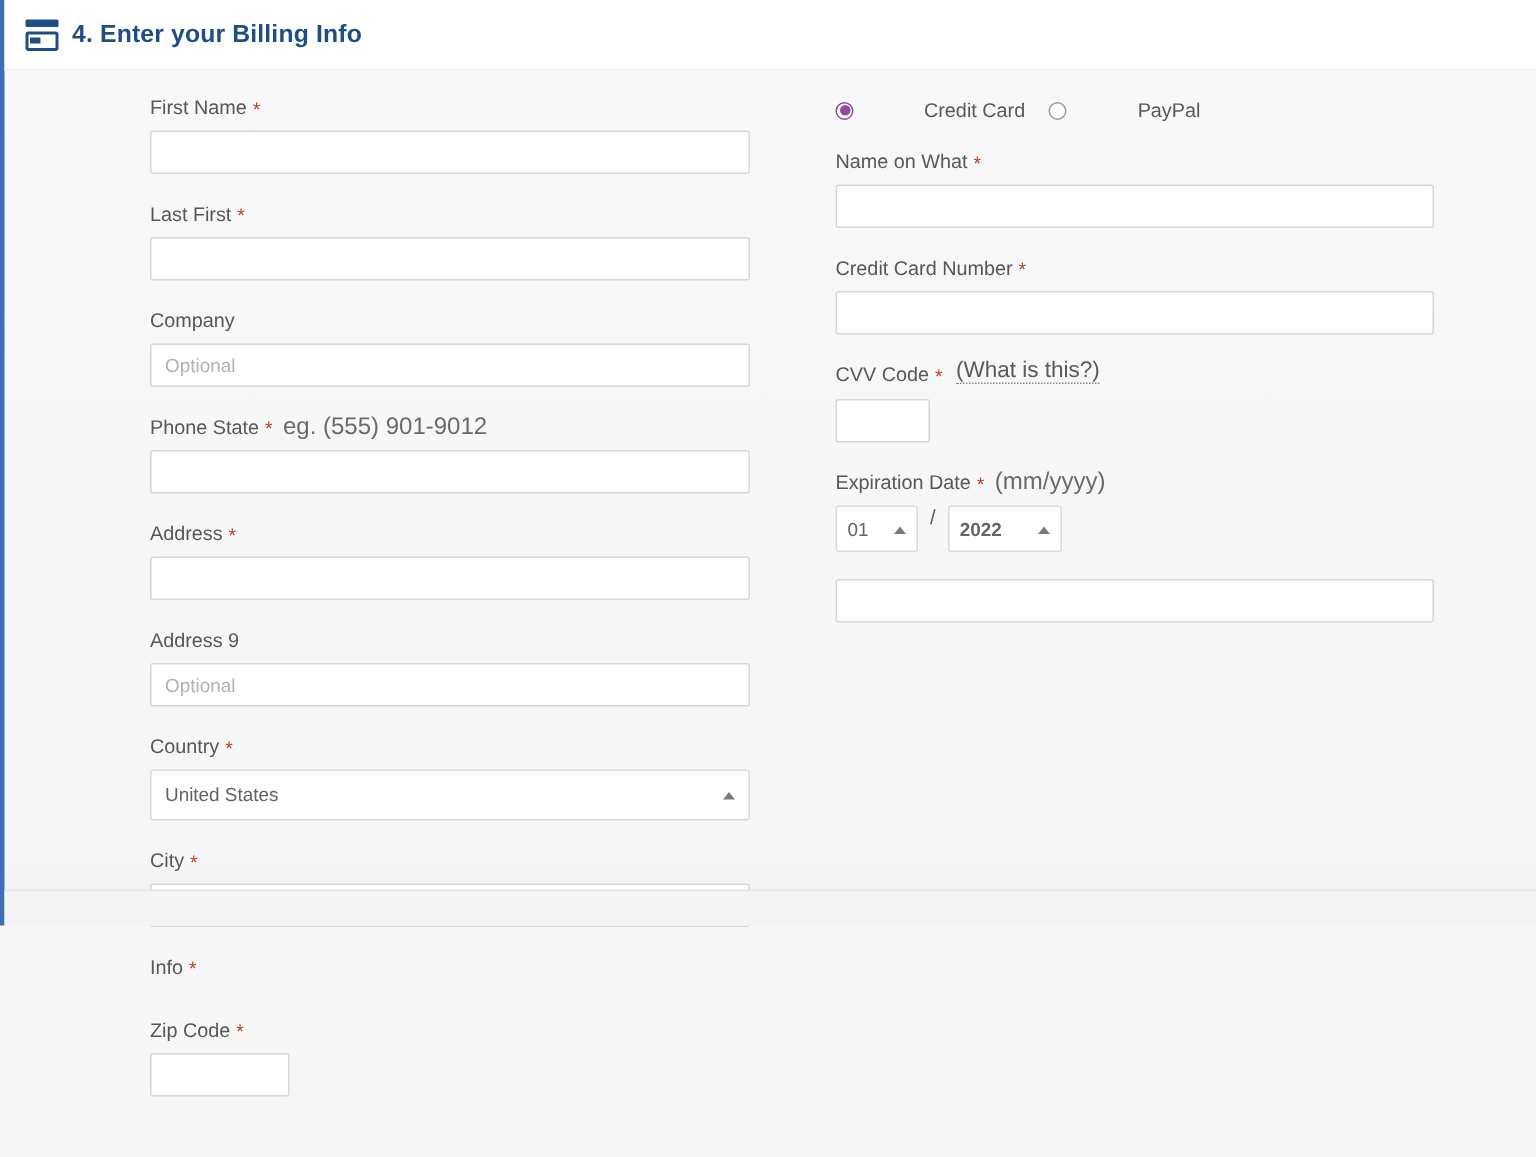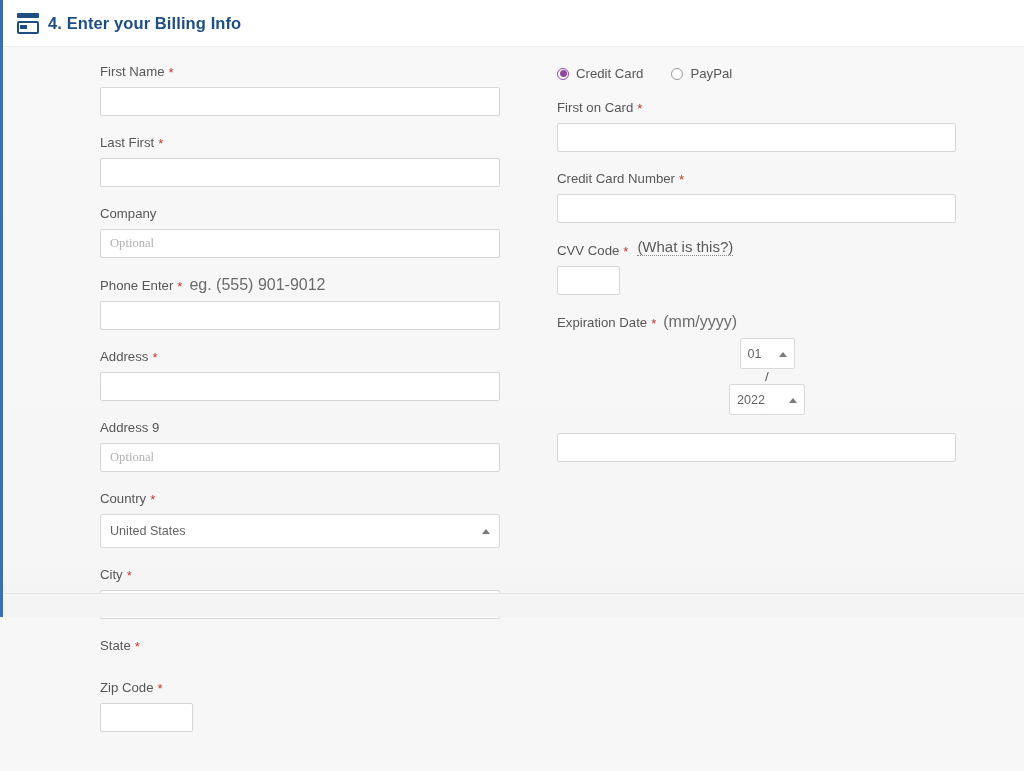--- a/index.html
+++ b/index.html
@@ -136,21 +136,21 @@
     box-sizing: border-box;
     width: 400px;
     height: 29px;
     background: #ffffff;
     border: 1px solid #d6d6d6;
     border-radius: 2px;
     font-size: 12.6px;
     color: #444;
     padding: 0 9px;
     outline: none;
-    font-family: Liberation Serif, serif;
+    font-family: Liberation Sans, sans-serif;
   }
   .input::placeholder { color: #b2b2b2; }
   .input.narrow { width: 93px; }
   .input.cvv { width: 63px; }
   .input.right { width: 399px; }
 
   
   .sel {
     box-sizing: border-box;
     position: relative;
@@ -172,45 +172,45 @@
     position: absolute;
     right: 9px;
     top: 50%;
     margin-top: -2px;
     width: 0; height: 0;
     border-left: 4px solid transparent;
     border-right: 4px solid transparent;
     border-bottom: 5px solid #7b7b7b;
   }
   .sel.mm { width: 55px; padding: 0 7px; }
-  .sel.yy { width: 76px; padding: 4px 7px; }
+  .sel.yy { width: 76px; padding: 4px 7px; font-weight: bold; }
   .sel.mm .caret, .sel.yy .caret { right: 7px; }
 
   .exp-row {
     display: flex;
-    align-items: center;
-    flex-direction: column;
+    align-items: flex-start;
   }
   .exp-sep {
     font-size: 13.5px;
     color: #5a5a5a;
     margin: 0 8px;
   }
 
   
   .radio-row {
     display: flex;
     align-items: center;
     margin-top: 3px;
   }
   .radio-opt {
     display: flex;
     align-items: center;
-    margin-right: 28px;
+    margin-right: 16px;
     cursor: pointer;
+    gap: 40px;
   }
   .radio {
     width: 12px;
     height: 12px;
     border-radius: 50%;
     border: 1px solid #9a9a9a;
     background: #fff;
     box-sizing: border-box;
     margin-right: 7px;
     position: relative;
@@ -287,21 +287,21 @@
 
         <div class="field">
           <div class="flabel">
             <span>Company</span>
           </div>
           <input class="input" type="text" value="" placeholder="Optional" style="">
         </div>
 
         <div class="field">
           <div class="flabel">
-            <span>Phone Enter</span>
+            <span>Phone State</span>
             <span class="star">*</span>
             <span class="hint">eg. (555) 901-9012</span>
           </div>
           <input class="input" type="text" value="" placeholder="" style="">
         </div>
 
         <div class="field">
           <div class="flabel">
             <span>Address</span>
             <span class="star">*</span>
@@ -330,21 +330,21 @@
         <div class="field">
           <div class="flabel">
             <span>City</span>
             <span class="star">*</span>
           </div>
           <input class="input" type="text" value="" placeholder="" style="">
         </div>
 
         <div class="field">
           <div class="flabel">
-            <span>State</span>
+            <span>Info</span>
             <span class="star">*</span>
           </div>
         </div>
 
         <div class="field">
           <div class="flabel">
             <span>Zip Code</span>
             <span class="star">*</span>
           </div>
           <input class="input narrow" type="text" value="" placeholder="" style="">
@@ -362,21 +362,21 @@
             </div>
             <div class="radio-opt">
               <span class="radio"></span>
               <span class="radio-label">PayPal</span>
             </div>
           </div>
         </div>
 
         <div class="field">
           <div class="flabel">
-            <span>First on Card</span>
+            <span>Name on What</span>
             <span class="star">*</span>
           </div>
           <input class="input right" type="text" value="" placeholder="" style="">
         </div>
 
         <div class="field">
           <div class="flabel">
             <span>Credit Card Number</span>
             <span class="star">*</span>
           </div>

